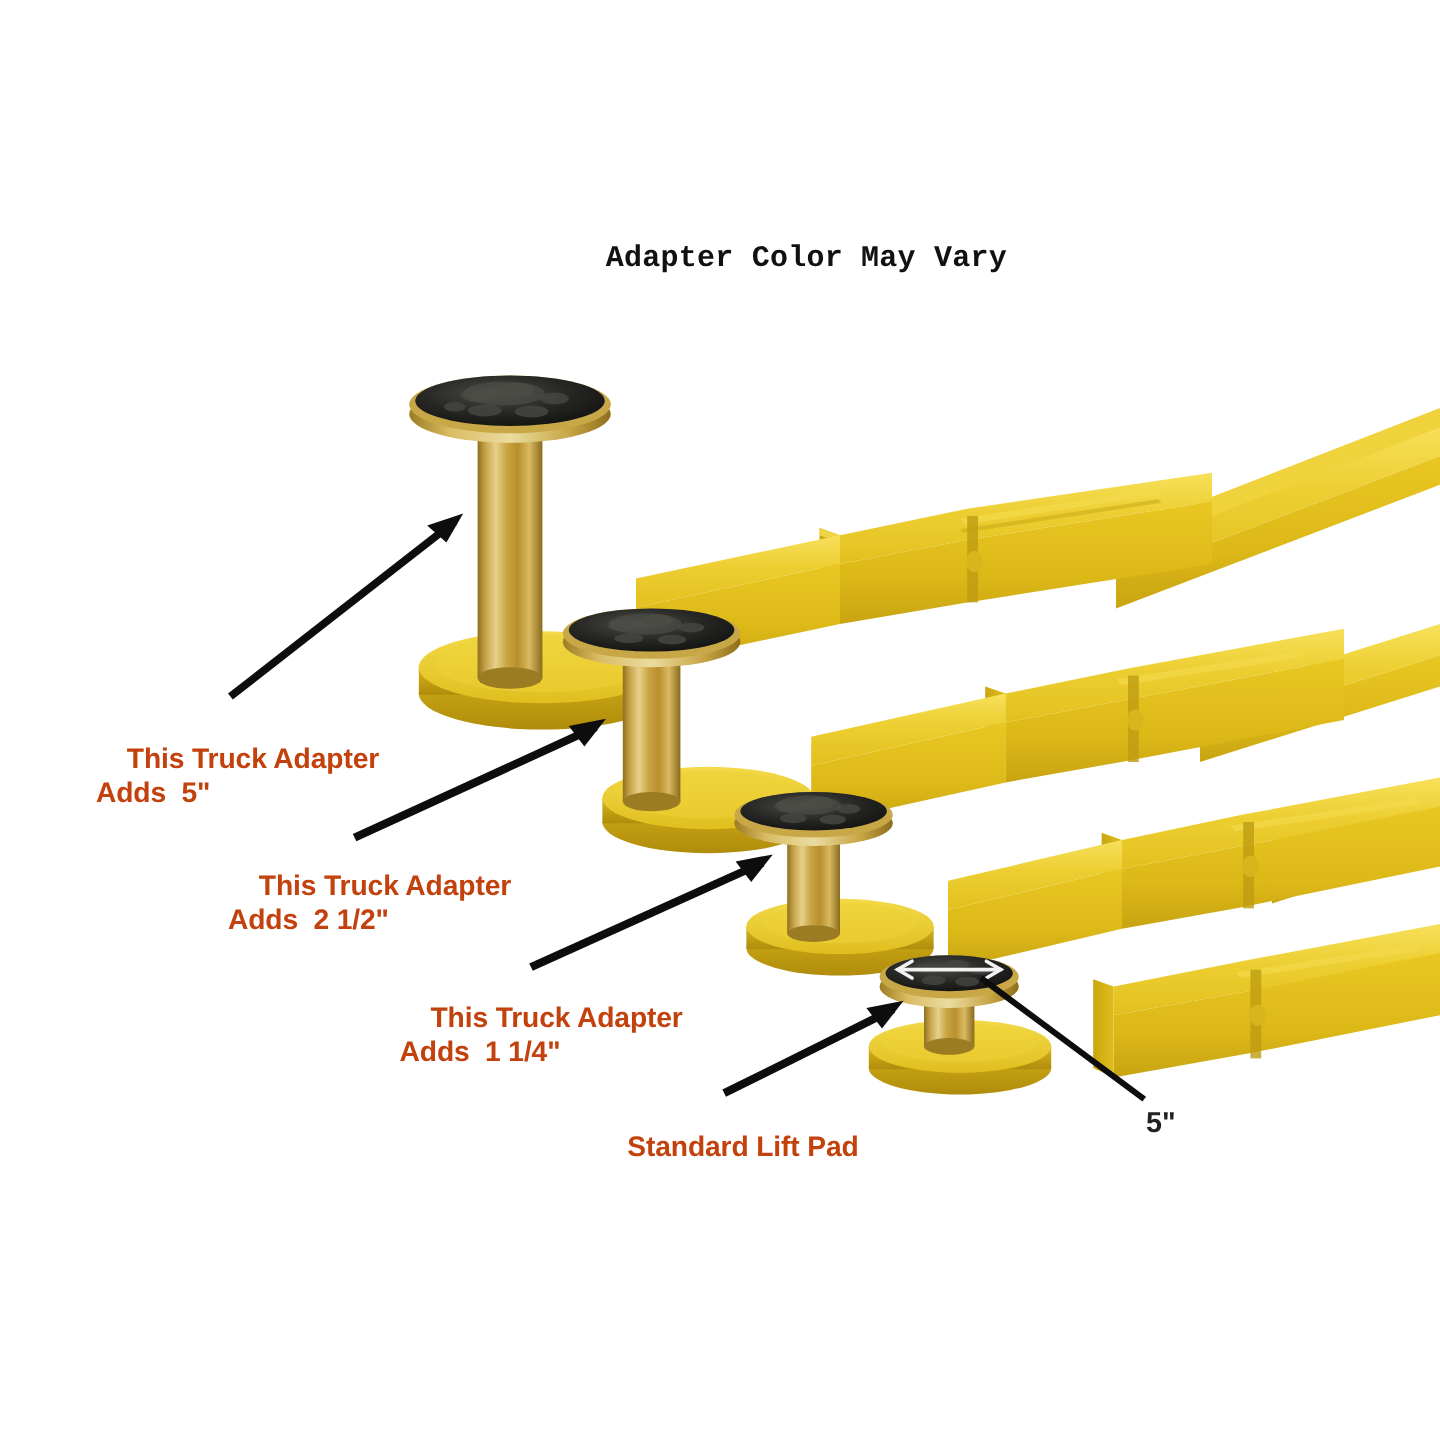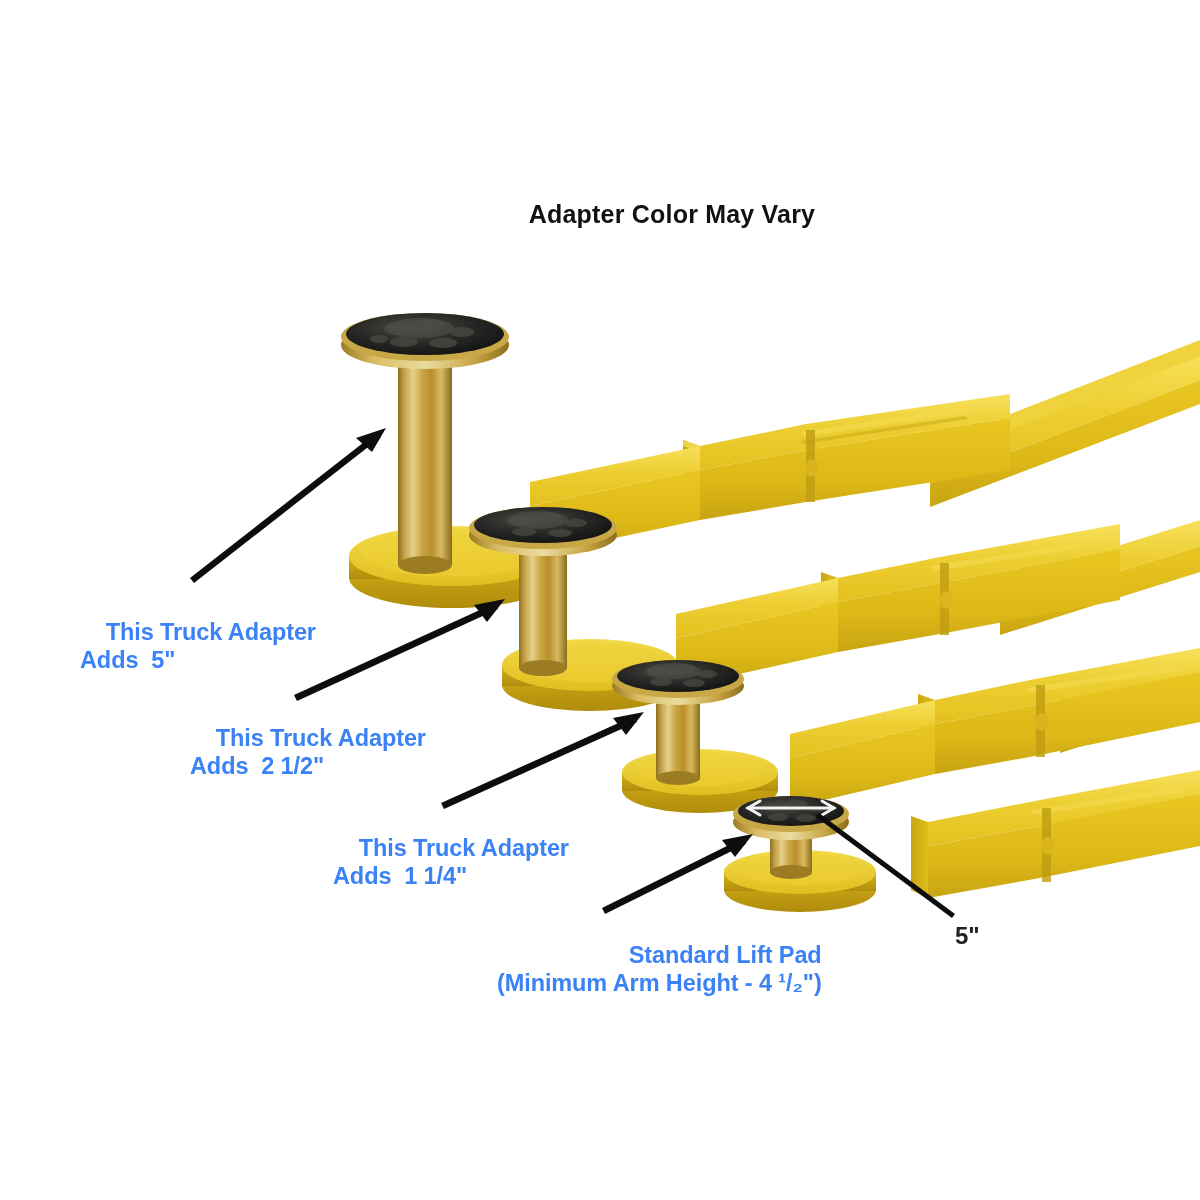--- a/index.html
+++ b/index.html
@@ -7,28 +7,28 @@
        font-family:"Liberation Sans","DejaVu Sans",sans-serif;}
   #stage{position:relative;width:1200px;height:1200px;background:#ffffff;}
 
   
   #title{
     position:absolute; left:0; top:200px; width:1200px;
     text-align:center;
     font-size:25px; font-weight:bold; color:#111;
     letter-spacing:.2px;
   }
-  #title span{display:inline-block;transform:translateX(72px);}
+  #title span{display:inline-block;transform:translateX(72px);font-family:Liberation Mono, monospace;}
 
   
   .callout{
     position:absolute;
     font-size:23.5px;
     font-weight:bold;
-    color:#3b82f6;
+    color:#c2410c;
     line-height:1.20;
     white-space:pre;
     letter-spacing:-.1px;
   }
   .callout .l2{display:block;}
 
   .dim-label{
     position:absolute;
     font-size:24px;font-weight:bold;color:#222;
   }
@@ -292,18 +292,18 @@
 
   <div class="callout" style="left:190px; top:696px;">
     <span>This Truck Adapter</span><span class="l2">Adds  2 1/2"</span>
   </div>
 
   <div class="callout" style="left:333px; top:806px;">
     <span>This Truck Adapter</span><span class="l2">Adds  1 1/4"</span>
   </div>
 
   <div class="callout" style="left:497px; top:913px;text-align:right;">
-    <span>Standard Lift Pad</span><span class="l2">(Minimum Arm Height - 4 ¹/₂")</span>
+    <span>Standard Lift Pad</span>
   </div>
 
   <div class="dim-label" style="left:955px; top:922px;">5"</div>
 
 </div>
 
 </body></html>

